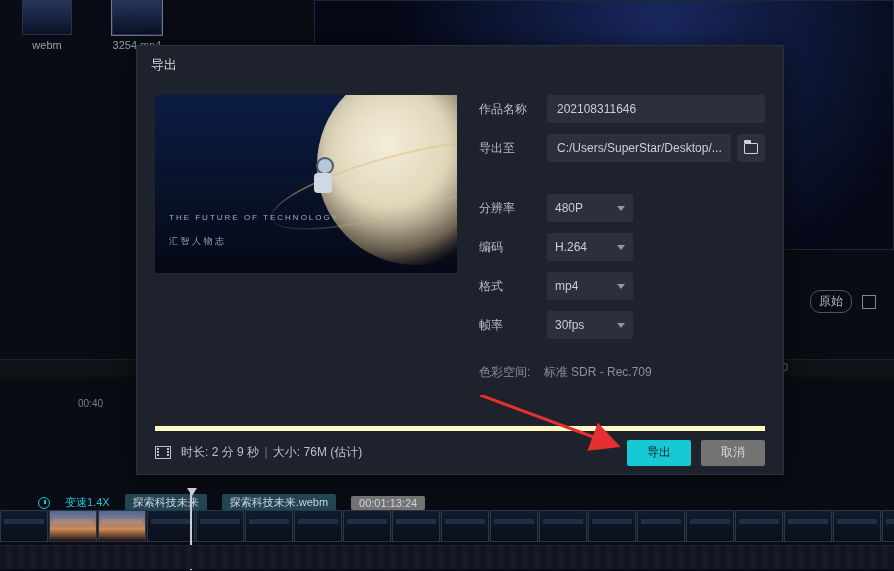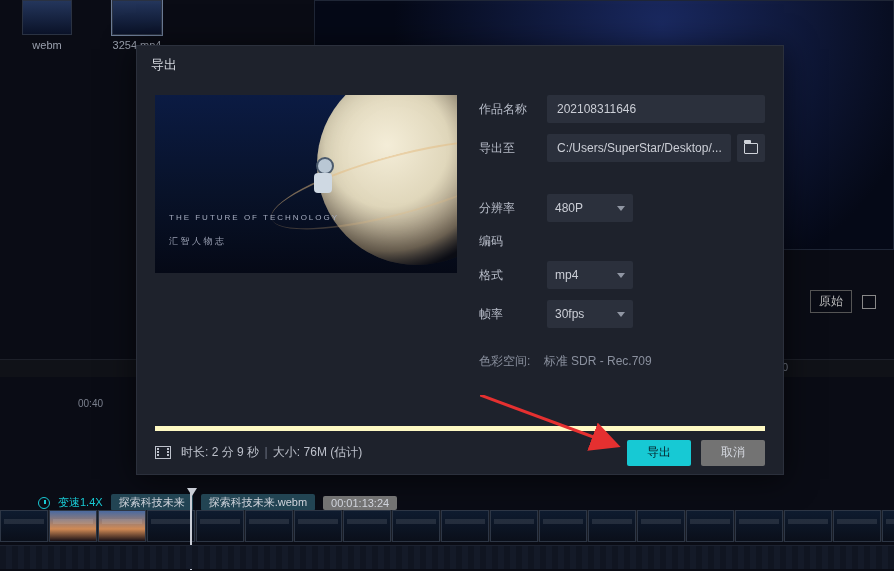--- a/index.html
+++ b/index.html
@@ -38,21 +38,21 @@
     width: 580px; height: 250px;
     background: radial-gradient(circle at 60% 10%, #1a2960 0%, #050917 65%);
     border: 1px solid #1f2636;
   }
   .bg-badge {
     position: absolute; right: 18px; top: 290px;
     display: flex; gap: 10px; align-items: center;
   }
   .bg-badge-btn {
     border: 1px solid #555; color: #bbb;
-    padding: 2px 8px; font-size: 12px; border-radius: 0;
+    padding: 2px 8px; font-size: 12px; border-radius: 10px;
   }
   .bg-exp { width: 14px; height: 14px; border: 1px solid #888; }
 
   .ruler {
     position: absolute;
     top: 359px; left: 0; right: 0;
     height: 18px;
     background: #101218;
     border-top: 1px solid #1d2029;
     font-size: 10px; color: #7b808e;
@@ -223,21 +223,21 @@
     position:absolute;
     left:480px; top:395px;
     width:150px; height:60px;
     pointer-events:none;
     z-index:200;
   }
 
   .track-labels {
     position: absolute;
     left: 38px; top: 494px;
-    display: flex; align-items: center; gap: 8px;
+    display: flex; align-items: center; gap: 15px;
     font-size: 11px; color: #d0d4dc;
   }
   .clock-ico { width: 12px; height: 12px; border: 1.5px solid #18c9d4; border-radius: 50%; position: relative; }
   .clock-ico::after { content:""; position:absolute; left:5px; top:2px; width:1.5px; height:4px; background:#18c9d4; }
   .speed { color:#18c9d4; }
   .chip { background:#224453; padding:1px 8px; border-radius:2px; }
   .timebox { background:#737373; padding:1px 8px; border-radius:2px; }
 
   .timeline-strip {
     position: absolute;
@@ -332,20 +332,24 @@
 
       <div class="row">
         <span class="lbl">分辨率</span>
         <div class="select">
           <span>480P</span>
           <span class="chev"></span>
         </div>
       </div>
       <div class="row">
         <span class="lbl">编码</span>
+        <div class="select">
+          <span>H.264</span>
+          <span class="chev"></span>
+        </div>
       </div>
       <div class="row">
         <span class="lbl">格式</span>
         <div class="select">
           <span>mp4</span>
           <span class="chev"></span>
         </div>
       </div>
       <div class="row">
         <span class="lbl">帧率</span>

